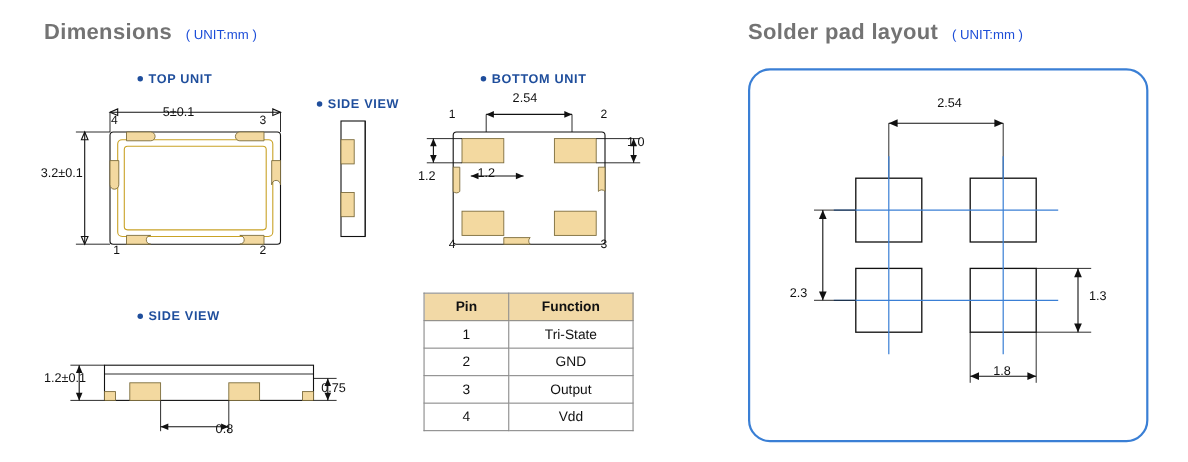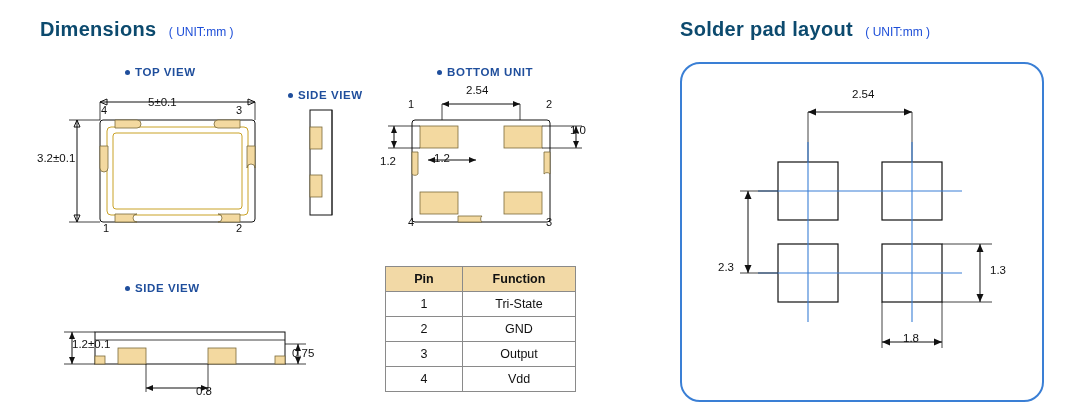--- a/index.html
+++ b/index.html
@@ -6,21 +6,21 @@
   body{
     width:1080px;height:420px;
     background:#ffffff;
     font-family:"Liberation Sans",sans-serif;
     position:relative;
     overflow:hidden;
     color:#1a1a1a;
   }
   .panel{position:absolute;}
   .title{
-    color:#0c4a6e;
+    color:#737373;
     font-weight:bold;
     font-size:20px;
     letter-spacing:0.3px;
   }
   .unit{
     color:#1d4ed8;
     font-size:12px;
     font-weight:normal;
     margin-left:8px;
   }
@@ -71,21 +71,21 @@
 </style>
 </head>
 <body>
 
 <div class="panel" style="left:40px;top:18px;">
   <span class="title">Dimensions</span>
   <span class="unit">( UNIT:mm )</span>
 </div>
 
 <div class="panel" style="left:125px;top:62px;">
-  <span class="viewlabel"><span class="dot"></span><span>TOP  VIEW</span></span>
+  <span class="viewlabel"><span class="dot"></span><span>TOP  UNIT</span></span>
 </div>
 
 <div class="panel" style="left:55px;top:82px;">
   <svg width="230" height="160" viewBox="0 0 230 160">
 
     <line class="ln" x1="45" y1="20" x2="200" y2="20"></line>
     <path class="ln" d="M45,20 l7,-3 l0,6 z" fill="#111"></path>
     <path class="ln" d="M200,20 l-7,-3 l0,6 z" fill="#111"></path>
     <line class="lnthin" x1="45" y1="20" x2="45" y2="38"></line>
     <line class="lnthin" x1="200" y1="20" x2="200" y2="38"></line>
@@ -211,21 +211,21 @@
     <line class="lnthin" x1="245" y1="64" x2="266" y2="64"></line>
 
     <line class="ln" x1="106" y1="88" x2="168" y2="88"></line>
     <path d="M106,88 l7,-3 l0,6 z" fill="#111"></path>
     <path d="M168,88 l-7,-3 l0,6 z" fill="#111"></path>
     <line class="lnthin" x1="106" y1="64" x2="106" y2="92"></line>
     <line class="lnthin" x1="168" y1="64" x2="168" y2="92"></line>
   </svg>
 </div>
 
-<div class="panel dim" style="left:40px;top:338px;margin-left:32px;">1.2±0.1</div>
+<div class="panel dim" style="left:40px;top:338px;">1.2±0.1</div>
 <div class="panel dim" style="left:292px;top:347px;">0.75</div>
 <div class="panel dim" style="left:196px;top:385px;">0.8</div>
 
 <div class="panel" style="left:385px;top:266px;border-radius:10px;">
   <table class="pintable">
     <thead>
       <tr>
         <th class="col-pin">Pin</th>
         <th class="col-fn">Function</th>
       </tr>

